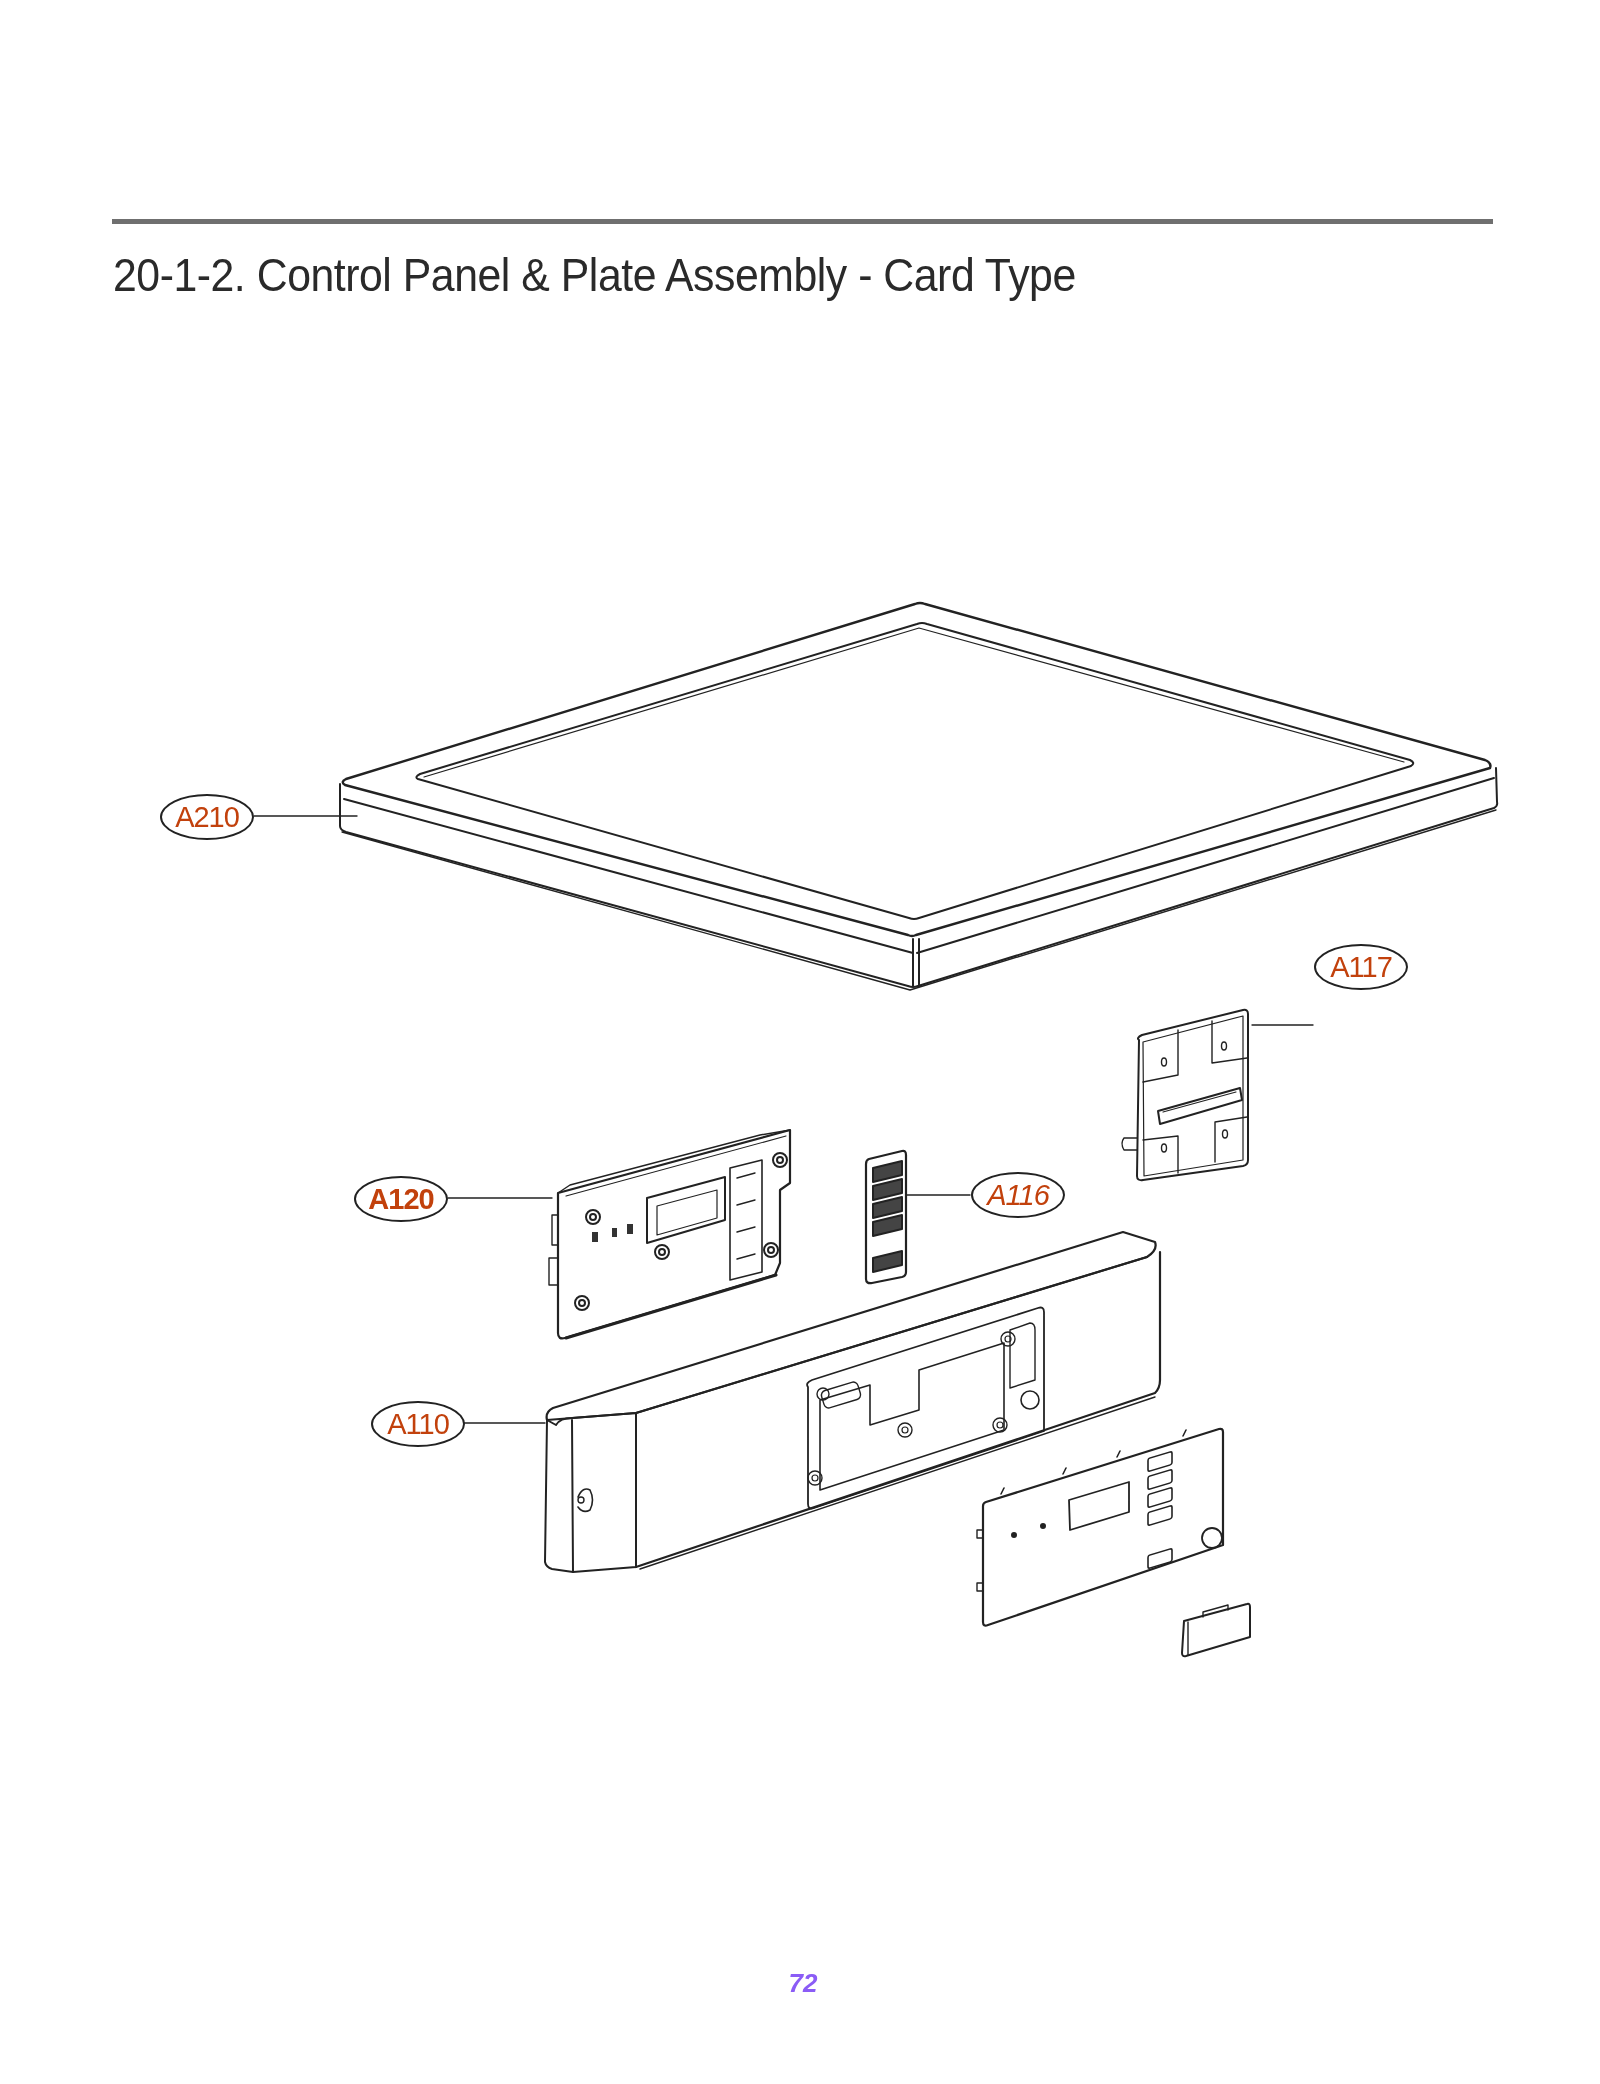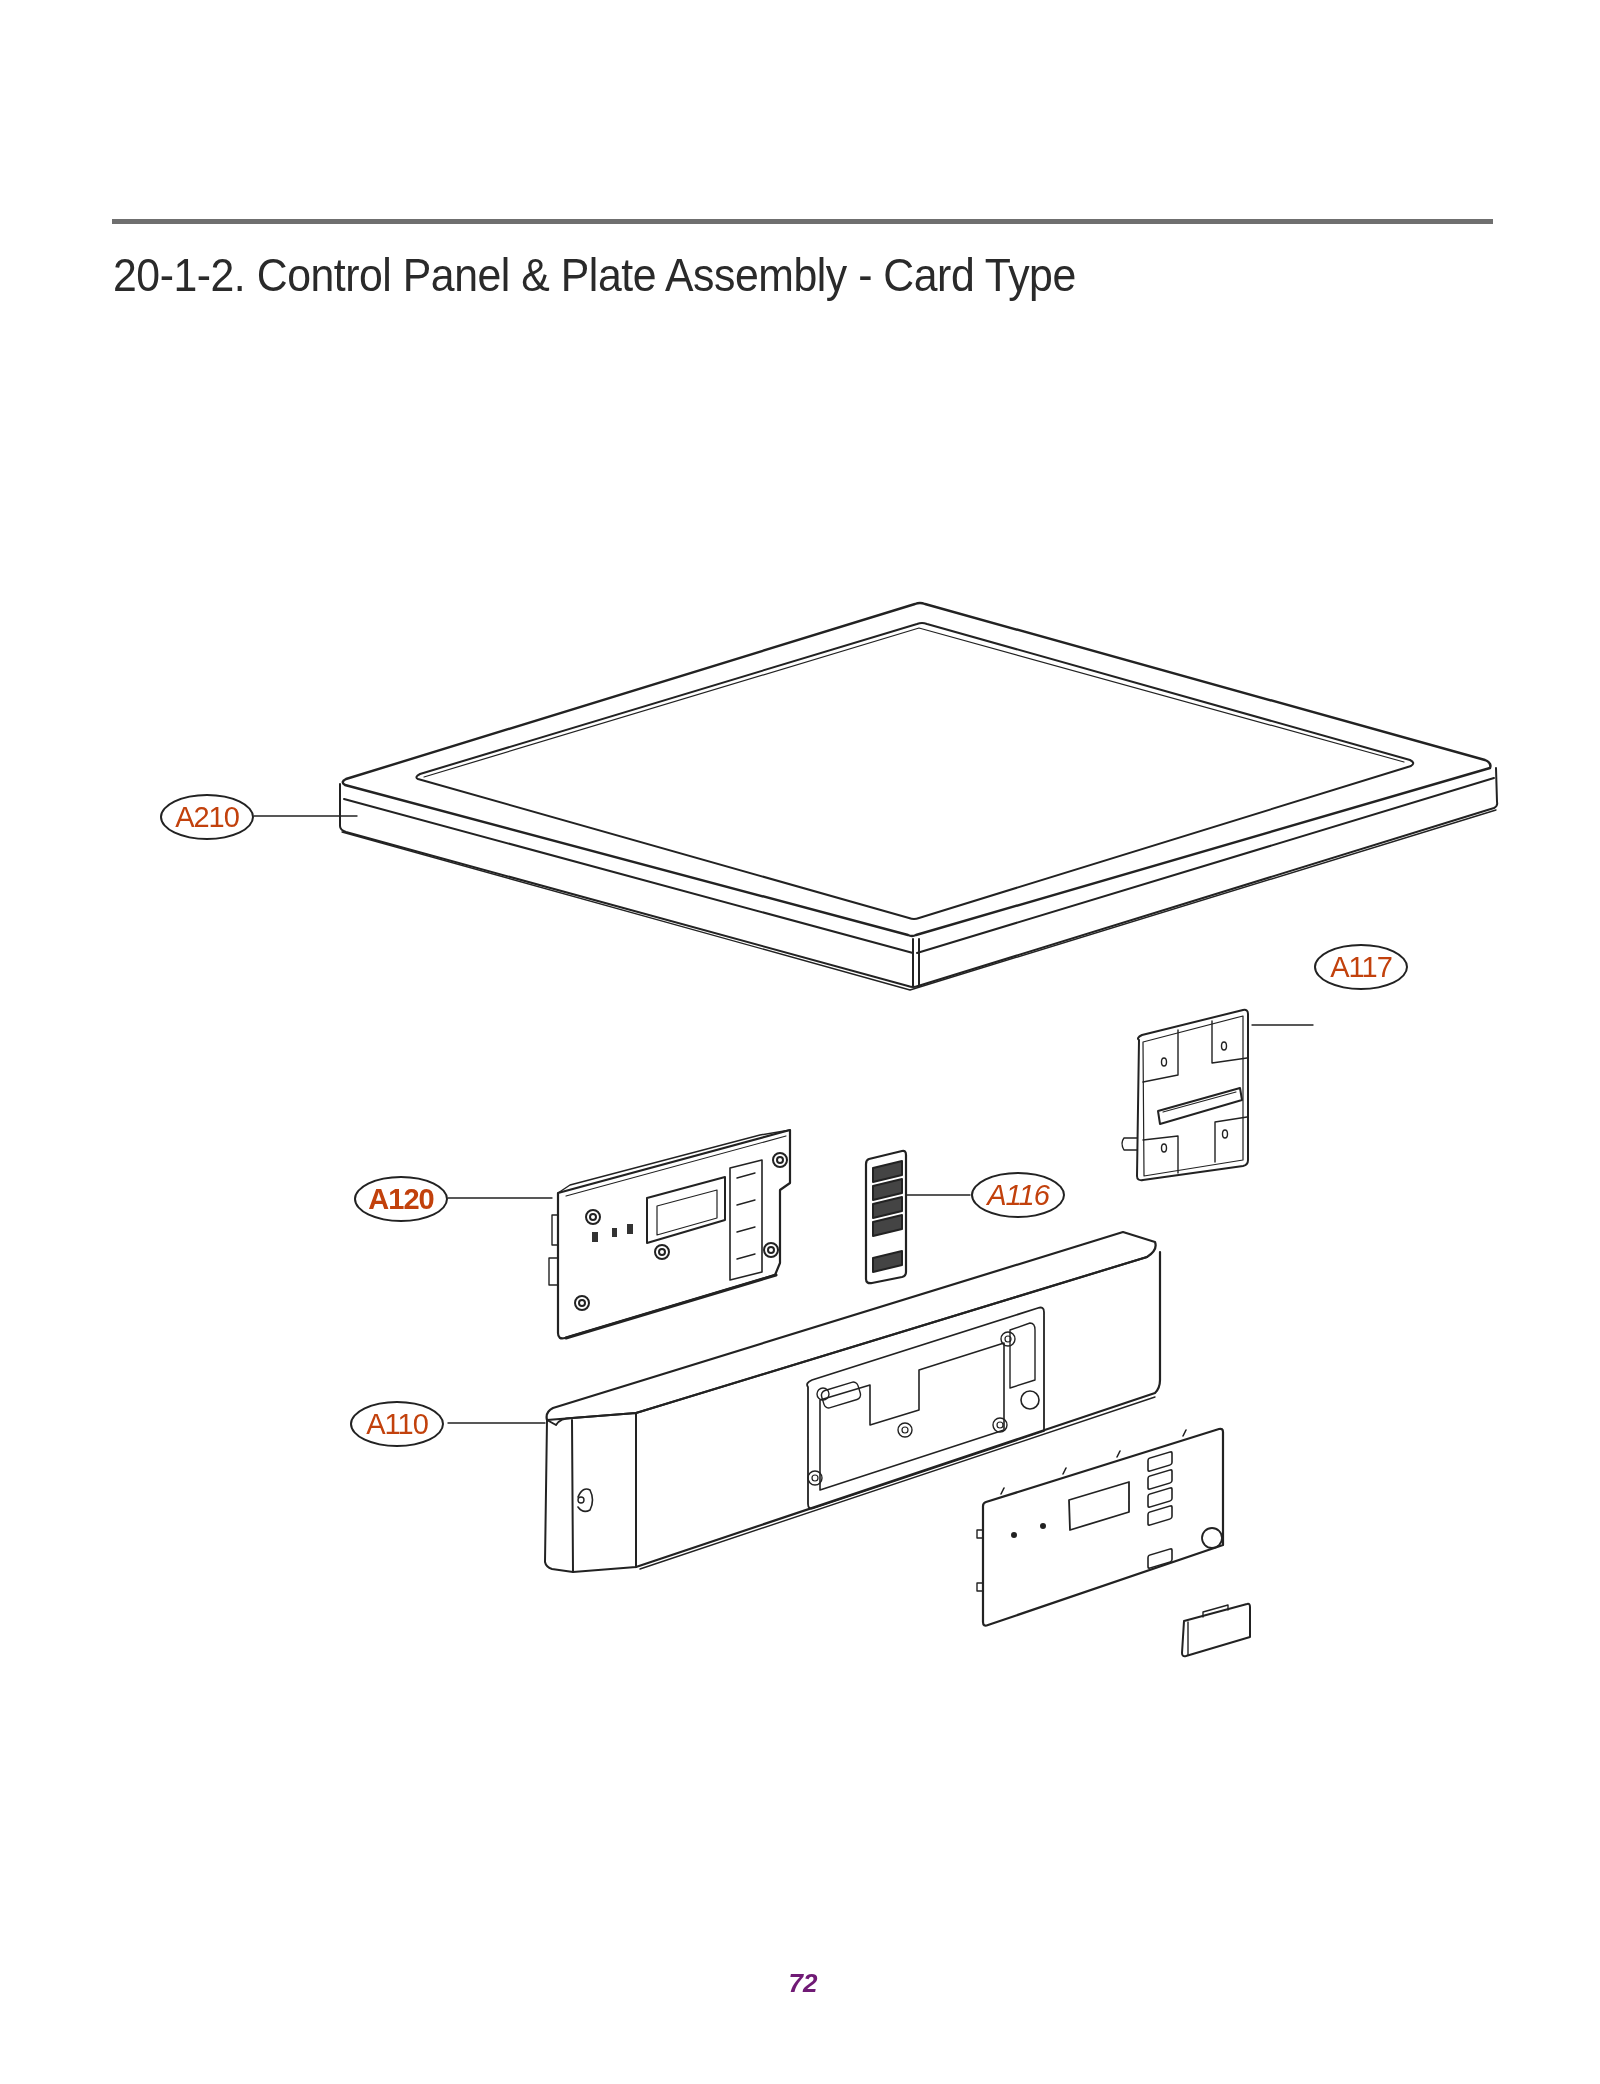--- a/index.html
+++ b/index.html
@@ -1,21 +1,21 @@
 <!DOCTYPE html>
 <html><head>
 <meta charset="utf-8">
 <style>
   html, body { margin: 0; padding: 0; background: #ffffff; }
   body { width: 1600px; height: 2084px; position: relative; overflow: hidden; font-family: "Liberation Sans", sans-serif; }
   .rule { position: absolute; left: 112px; top: 219px; width: 1381px; height: 5px; background: #6f6f6f; }
   .title { position: absolute; left: 113px; top: 248px; font-size: 46px; font-weight: normal; color: #2a2a2a; letter-spacing: -0.5px; white-space: nowrap; font-family: "Liberation Sans", sans-serif; transform: scaleX(0.93); transform-origin: left top; }
   svg.diagram { position: absolute; left: 0; top: 0; width: 1600px; height: 2084px; }
   .callout { position: absolute; width: 94px; height: 46px; border: 2px solid #222; border-radius: 50%; box-sizing: border-box; display: flex; align-items: center; justify-content: center; font-size: 29px; color: #c2410c; background: #fff; font-family: "Liberation Sans", sans-serif; letter-spacing: -1px; }
-  .page-num { position: absolute; left: 786px; top: 1968px; width: 34px; text-align: center; font-size: 26px; font-weight: bold; font-style: italic; color: #701a75; font-family: "Liberation Sans", sans-serif; }
+  .page-num { position: absolute; left: 786px; top: 1968px; width: 34px; text-align: center; font-size: 26px; font-weight: bold; font-style: italic; color: #8b5cf6; font-family: "Liberation Sans", sans-serif; }
 </style>
 </head>
 <body>
 
 <div class="rule"></div>
 <div class="title">20-1-2. Control Panel &amp; Plate Assembly - Card Type</div>
 
 <svg class="diagram" viewBox="0 0 1600 2084" xmlns="http://www.w3.org/2000/svg" fill="none" stroke="#222" stroke-width="2" stroke-linejoin="round" stroke-linecap="round">
 
   <g>
@@ -140,15 +140,15 @@
     <line x1="448" y1="1198" x2="552" y2="1198"></line>
     <line x1="970" y1="1195" x2="907" y2="1195"></line>
     <line x1="448" y1="1423" x2="545" y2="1423"></line>
   </g>
 </svg>
 
 <div class="callout" style="left:160px; top:794px;">A210</div>
 <div class="callout" style="left:1314px; top:944px;">A117</div>
 <div class="callout" style="left:354px; top:1176px;font-weight:bold;">A120</div>
 <div class="callout" style="left:971px; top:1172px;font-style:italic;">A116</div>
-<div class="callout" style="left:350px; top:1401px;">A110</div>
+<div class="callout" style="left:371px; top:1401px;">A110</div>
 
 <div class="page-num">72</div>
 
 </body></html>

